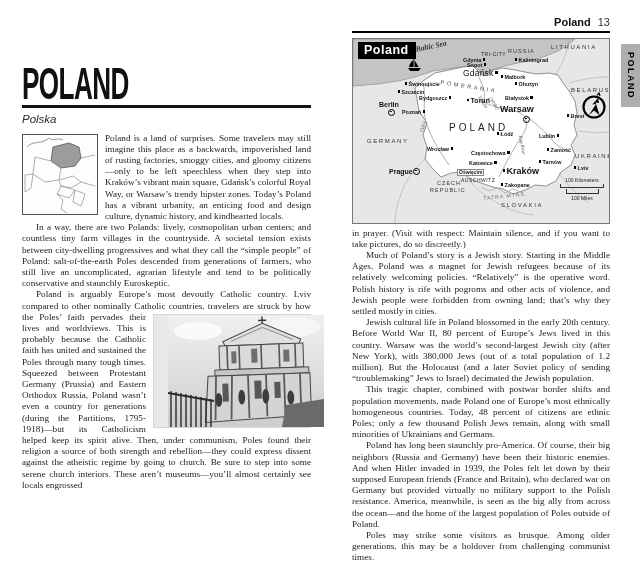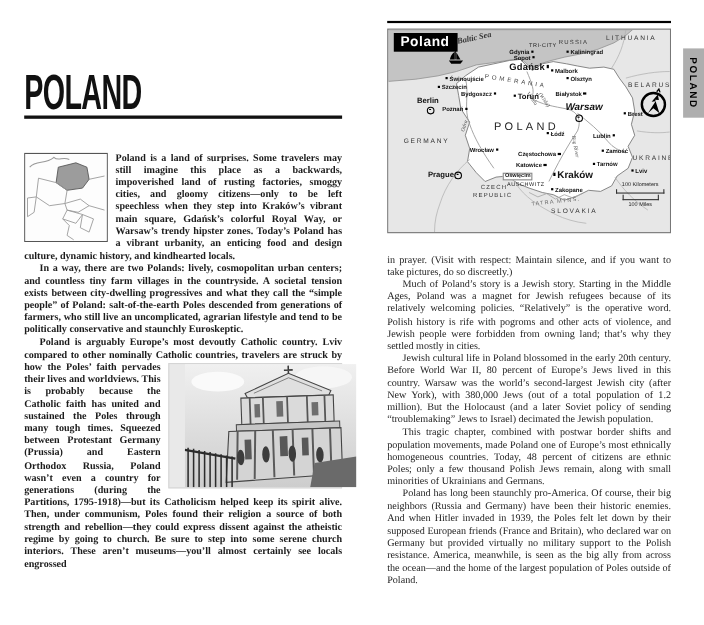--- a/index.html
+++ b/index.html
@@ -7,54 +7,54 @@
         font-family:"Liberation Serif",serif;color:#1c1c1c;}
 
   
   .left-col{position:absolute;left:22px;top:66px;width:289px;}
   .big-title{margin:0;font-family:"Liberation Sans",sans-serif;font-weight:bold;
              font-size:45px;line-height:36px;letter-spacing:-1px;color:#111;
              transform:scaleX(0.58);transform-origin:0 0;white-space:nowrap;}
   .title-rule{height:2.5px;background:#111;margin-top:3px;}
   .subtitle{margin-top:5px;font-family:"Liberation Sans",sans-serif;font-style:italic;
             font-size:11.5px;color:#2a2a2a;}
-  .body-text{margin-top:30px;font-size:9.2px;line-height:11.2px;text-align:justify;font-weight:bold;}
+  .body-text{margin-top:8px;font-size:9.2px;line-height:11.2px;text-align:justify;}
   .body-text p{margin:0;}
   .ind{text-indent:14px;}
   .locator{float:left;width:74px;height:79px;border:1px solid #555;background:#fdfdfd;
            margin:1px 7px 3px 0;}
   .photo-float{float:right;width:156px;height:112px;margin:2px 0 3px 7px;
                border:1px solid #d5d5d5;background:#e9e9e9;}
 
   
   .right-col{position:absolute;left:352px;top:16px;width:258px;}
   .running-header{text-align:right;font-family:"Liberation Sans",sans-serif;font-size:11px;line-height:12px;}
   .running-header .sec{font-weight:bold;color:#111;margin-right:7px;}
   .running-header .num{color:#333;}
   .header-rule{height:1.5px;background:#000;margin-top:3px;}
   .map-box{position:relative;margin-top:5px;width:256px;height:184px;border:1px solid #777;
            background:#e8e8e8;overflow:hidden;}
   .map-title{position:absolute;left:5px;top:3px;background:#000;color:#fff;
              font-family:"Liberation Sans",sans-serif;font-weight:bold;font-size:12.5px;
              padding:1px 7px 2px 6px;letter-spacing:0.5px;z-index:5;}
-  .right-body{margin-top:19px;font-size:9.2px;line-height:11.2px;text-align:justify;}
+  .right-body{margin-top:4px;font-size:9.2px;line-height:11.2px;text-align:justify;}
   .right-body p{margin:0;}
 
   
   .side-tab{position:absolute;right:0;top:44px;width:19px;height:63px;background:#aeaeae;
             display:flex;align-items:center;justify-content:center;}
   .side-tab span{writing-mode:vertical-rl;font-family:"Liberation Sans",sans-serif;
                  font-weight:bold;font-size:9px;letter-spacing:1.5px;color:#000;}
 
   
   .ml{position:absolute;white-space:nowrap;font-family:"Liberation Sans",sans-serif;
       color:#111;transform-origin:0 0;z-index:4;line-height:1;}
   .city{font-size:5.4px;font-weight:bold;}
   .city-md{font-size:7px;font-weight:bold;}
-  .city-lg{font-size:8.5px;font-weight:bold;letter-spacing:0.2px;padding-left:12px;}
+  .city-lg{font-size:8.5px;font-weight:normal;letter-spacing:0.2px;padding-left:12px;}
   .city-xl{font-size:9px;font-weight:bold;}
   .country{font-size:6px;letter-spacing:1.6px;color:#333;}
   .country-sm{font-size:5.4px;letter-spacing:1.1px;color:#333;}
   .country-lg{font-size:10px;letter-spacing:3px;color:#222;}
   .region{font-size:5.6px;letter-spacing:2.6px;color:#444;}
   .sea{font-size:7.5px;font-style:italic;font-weight:bold;color:#333;font-family:"Liberation Serif",serif;}
   .river{font-size:5px;font-style:italic;color:#555;font-family:"Liberation Serif",serif;}
   .tiny{font-size:5px;letter-spacing:0.5px;color:#222;}
   .mtn{font-size:5px;letter-spacing:1.1px;color:#666;}
   .city-box{font-size:5px;font-weight:bold;background:#fff;border:0.5px solid #888;padding:0 1px;}
@@ -74,20 +74,21 @@
   .ship{position:absolute;left:54px;top:19px;z-index:4;}
 </style>
 </head>
 <body>
 
 <div class="page">
 
   <div class="left-col">
     <h1 class="big-title">POLAND</h1>
     <div class="title-rule"></div>
+    <div class="subtitle">Polska</div>
 
     <div class="body-text">
       <p>
         <span class="locator">
           <svg width="74" height="79" viewBox="0 0 74 79">
             <rect x="0" y="0" width="74" height="79" fill="#fdfdfd"></rect>
             <path d="M4,12 C10,5 18,10 26,3 C30,7 34,2 40,5" fill="none" stroke="#999" stroke-width="1"></path>
             <path d="M30,12 L46,8 L56,12 L58,23 L52,31 L38,33 L28,26 Z" fill="#9c9c9c" stroke="#555" stroke-width="0.8"></path>
             <path d="M12,22 L28,26 L38,33 L36,45 L22,47 L10,39 Z" fill="none" stroke="#999" stroke-width="0.8"></path>
             <path d="M36,45 L50,41 L58,47 L48,53 L38,51 Z" fill="none" stroke="#999" stroke-width="0.8"></path>
@@ -138,20 +139,23 @@
             </g>
             <path d="M118,90 L156,84 L156,112 L114,112 Z" fill="#6a6a6a"></path>
           </svg>
         </span>
         <span>struck by how the Poles’ faith pervades their lives and worldviews. This is probably because the Catholic faith has united and sustained the Poles through many tough times. Squeezed between Protestant Germany (Prussia) and Eastern Orthodox Russia, Poland wasn’t even a country for generations (during the Partitions, 1795-1918)—but its Catholicism helped keep its spirit alive. Then, under communism, Poles found their religion a source of both strength and rebellion—they could express dissent against the atheistic regime by going to church. Be sure to step into some serene church interiors. These aren’t museums—you’ll almost certainly see locals engrossed</span>
       </p>
     </div>
   </div>
 
   <div class="right-col">
+    <div class="running-header">
+      <span class="sec">Poland</span><span class="num">13</span>
+    </div>
     <div class="header-rule"></div>
 
     <div class="map-box">
       <svg width="256" height="184" viewBox="0 0 256 184" style="position:absolute;left:0;top:0;">
         <rect width="256" height="184" fill="#e7e7e7"></rect>
         <path d="M0,0 H222 L215,6 L205,12 L190,18 L175,22 L160,25 L148,28 L138,31 L130,37 L126,31 L120,26 L108,28 L95,30 L80,32 L62,38 L45,42 L25,45 L0,47 Z" fill="#c4c4c4" stroke="#8f8f8f" stroke-width="0.7"></path>
         <path d="M62,49 L70,42 L82,34 L96,31 L110,28 L120,27 L126,33 L131,37 L140,31 L150,29 L162,31 L172,33 L183,35 L196,34 L205,36 L210,44 L216,52 L222,62 L224,74 L221,86 L224,96 L218,106 L222,116 L218,126 L208,133 L203,142 L193,147 L182,146 L172,151 L160,155 L150,150 L140,148 L128,144 L118,140 L108,133 L98,134 L88,138 L80,130 L72,120 L74,108 L70,96 L74,84 L66,72 L64,60 Z" fill="#ffffff" stroke="#777" stroke-width="0.8"></path>
         <g fill="none" stroke="#b2b2b2" stroke-width="0.7">
           <path d="M216,44 C230,40 244,38 256,38"></path>
           <path d="M203,35 C210,24 214,14 216,0"></path>
@@ -207,21 +211,21 @@
           <span class="ml city" style="left: 50px; top: 43px;"><span class="mdot"></span>Świnoujście</span>
           <span class="ml city" style="left: 43px; top: 51px;"><span class="mdot"></span>Szczecin</span>
           <span class="ml region" style="left: 88px; top: 41px; transform: rotate(9deg);">POMERANIA</span>
           <span class="ml city" style="left: 160px; top: 43px;"><span class="mdot"></span>Olsztyn</span>
           <span class="ml country" style="left: 218px; top: 48px;">BELARUS</span>
           <span class="ml city" style="left: 66px; top: 57px;">Bydgoszcz<span class="mdot"></span></span>
           <span class="ml city-md" style="left: 112px; top: 58px;"><span class="mdot"></span>Toruń</span>
           <span class="ml city" style="left: 152px; top: 57px;">Białystok<span class="mdot"></span></span>
           <span class="ml city-md" style="left: 26px; top: 62px;">Berlin</span>
           <span class="ml city" style="left: 49px; top: 71px;">Poznań<span class="mdot"></span></span>
-          <span class="ml city-xl" style="left: 161px; top: 66px; font-style: italic;">Warsaw</span>
+          <span class="ml city-xl" style="left: 147px; top: 66px;">Warsaw</span>
           <span class="ml city" style="left: 212px; top: 75px;"><span class="mdot"></span>Brest</span>
           <span class="ml river" style="left: 128px; top: 56px; transform: rotate(55deg);">Vistula</span>
           <span class="ml river" style="left: 139px; top: 57px; transform: rotate(55deg);">(Wisła)</span>
           <span class="ml country" style="left: 14px; top: 99px;">GERMANY</span>
           <span class="ml river" style="left: 66px; top: 92px; transform: rotate(-72deg);">Odra</span>
           <span class="ml country-lg" style="left: 96px; top: 84px;">POLAND</span>
           <span class="ml city" style="left: 142px; top: 93px;"><span class="mdot"></span>Łódź</span>
           <span class="ml city" style="left: 186px; top: 95px;">Lublin<span class="mdot"></span></span>
           <span class="ml river" style="left: 170px; top: 96px; transform: rotate(80deg);">Bug River</span>
           <span class="ml city" style="left: 74px; top: 108px;">Wrocław<span class="mdot"></span></span>
@@ -245,20 +249,21 @@
           <span class="capsym" style="left: 60px; top: 129px;"></span>
         </div>
     </div>
 
     <div class="right-body">
       <p><span>in prayer. (Visit with respect: Maintain silence, and if you want to take pictures, do so discreetly.)</span></p>
       <p class="ind"><span>Much of Poland’s story is a Jewish story. Starting in the Middle Ages, Poland was a magnet for Jewish refugees because of its relatively welcoming policies. “Relatively” is the operative word. Polish history is rife with pogroms and other acts of violence, and Jewish people were forbidden from owning land; that’s why they settled mostly in cities.</span></p>
       <p class="ind"><span>Jewish cultural life in Poland blossomed in the early 20th century. Before World War II, 80 percent of Europe’s Jews lived in this country. Warsaw was the world’s second-largest Jewish city (after New York), with 380,000 Jews (out of a total population of 1.2 million). But the Holocaust (and a later Soviet policy of sending “troublemaking” Jews to Israel) decimated the Jewish population.</span></p>
       <p class="ind"><span>This tragic chapter, combined with postwar border shifts and population movements, made Poland one of Europe’s most ethnically homogeneous countries. Today, 48 percent of citizens are ethnic Poles; only a few thousand Polish Jews remain, along with small minorities of Ukrainians and Germans.</span></p>
       <p class="ind"><span>Poland has long been staunchly pro-America. Of course, their big neighbors (Russia and Germany) have been their historic enemies. And when Hitler invaded in 1939, the Poles felt let down by their supposed European friends (France and Britain), who declared war on Germany but provided virtually no military support to the Polish resistance. America, meanwhile, is seen as the big ally from across the ocean—and the home of the largest population of Poles outside of Poland.</span></p>
+      <p class="ind"><span>Poles may strike some visitors as brusque. Among older generations, this may be a holdover from challenging communist times.</span></p>
     </div>
   </div>
 
   <div class="side-tab">
     <span>POLAND</span>
   </div>
 
 </div>
 
 </body></html>

